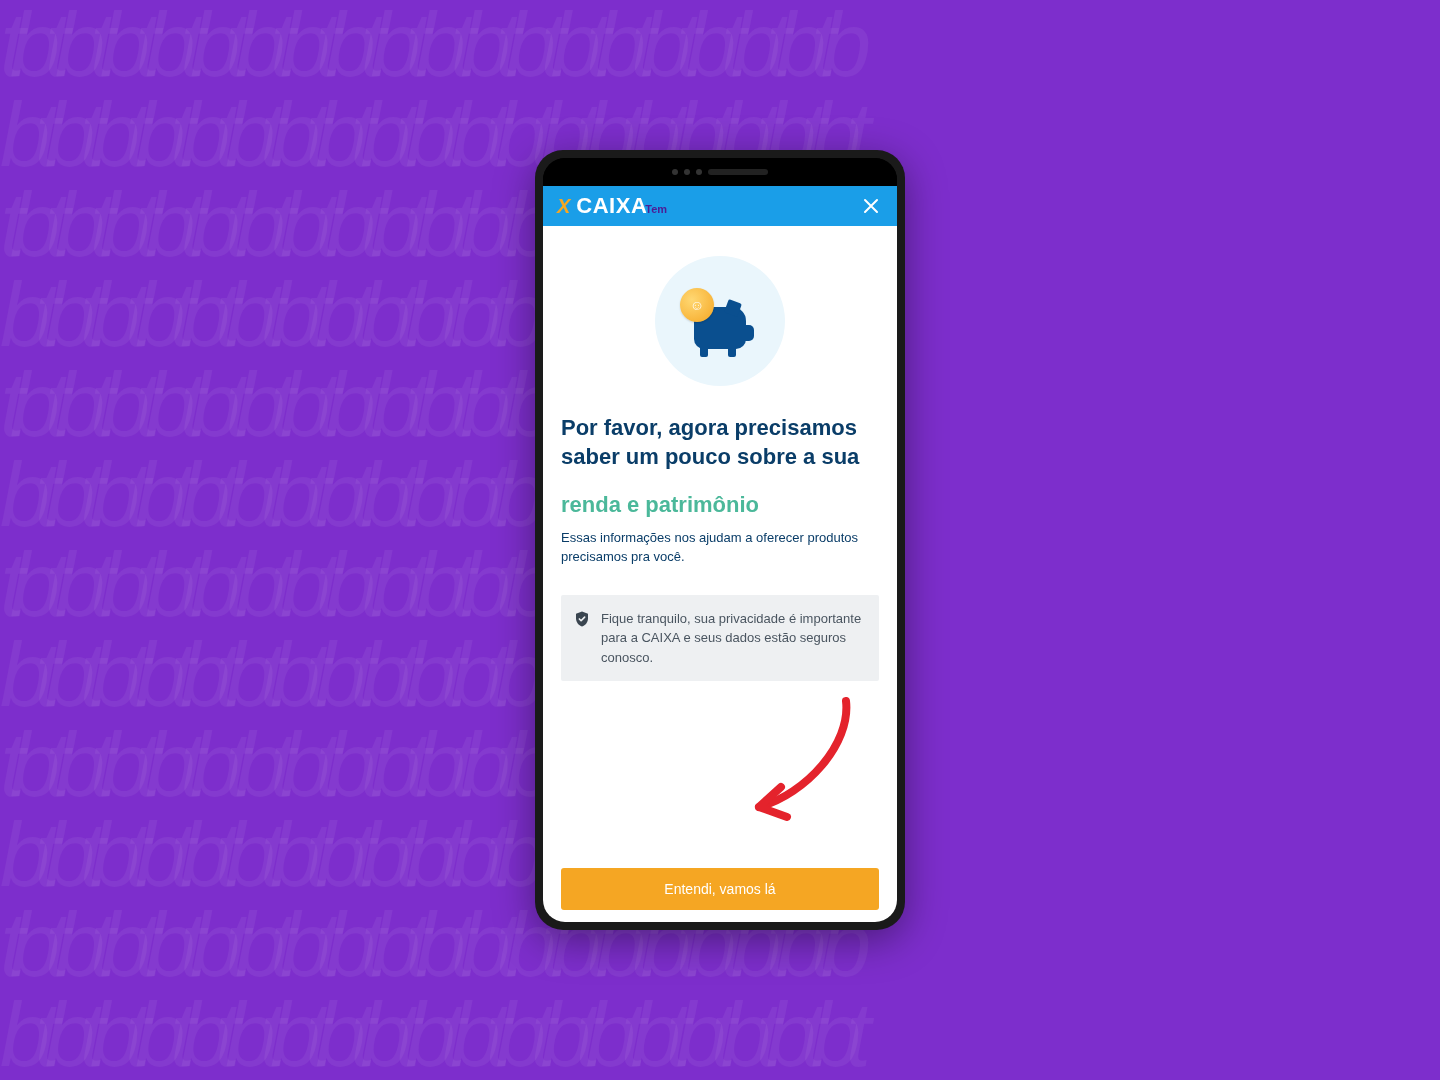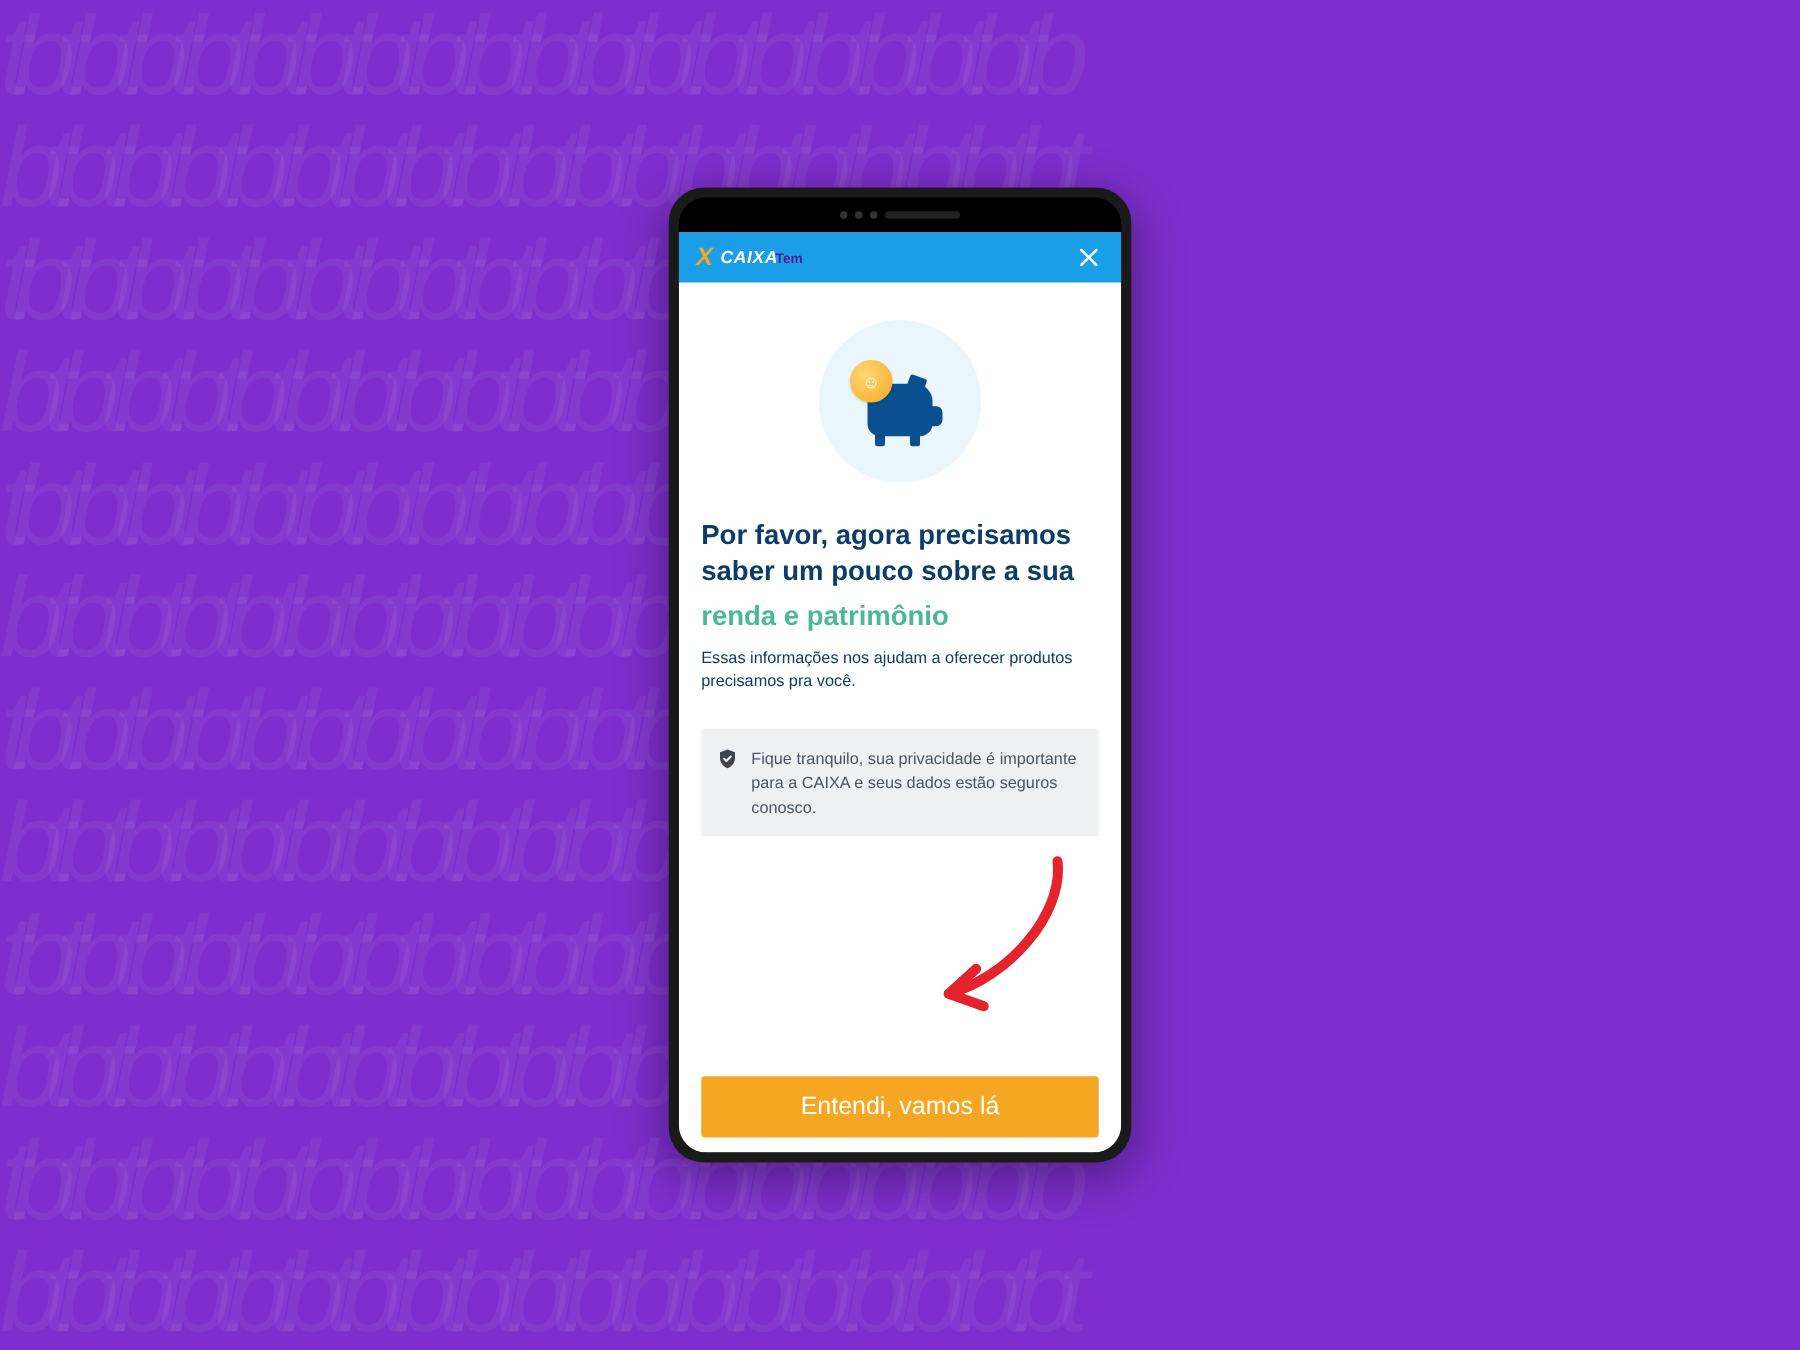--- a/index.html
+++ b/index.html
@@ -90,23 +90,22 @@
       gap: 6px;
     }
     .brand-x {
       color: #f5a623;
       font-weight: 900;
       font-size: 20px;
       font-style: italic;
     }
     .brand-caixa {
       font-weight: 900;
-      font-size: 14px;
+      font-size: 22px;
       letter-spacing: 0.5px;
-      font-style: italic;
     }
     .brand-tem {
       color: #4c1d95;
       font-weight: 700;
       font-size: 11px;
       margin-left: -2px;
     }
     .close-btn {
       color: #fff;
       font-size: 20px;
@@ -201,20 +200,21 @@
       font-weight: 700;
       line-height: 1.3;
       margin-bottom: 8px;
     }
     .heading-accent {
       color: #4bb89a;
       font-size: 22px;
       font-weight: 700;
       line-height: 1.3;
       margin-bottom: 8px;
+      margin-top: 12px;
     }
     .subtext {
       color: #0a3d68;
       font-size: 13px;
       line-height: 1.5;
     }
     .info-box {
       background: #eef0f2;
       border-radius: 2px;
       padding: 14px 14px 14px 12px;
@@ -233,21 +233,21 @@
       font-size: 13px;
       line-height: 1.5;
     }
     .spacer { flex: 1; position: relative; }
     .cta-button {
       background: #f5a623;
       color: #fff;
       text-align: center;
       padding: 13px;
       border-radius: 3px;
-      font-size: 20px;
+      font-size: 14px;
       cursor: pointer;
       font-weight: 400;
     }
     .annotation-arrow {
       position: absolute;
       top: 8px;
       right: 8px;
       width: 160px;
       height: 140px;
       pointer-events: none;

